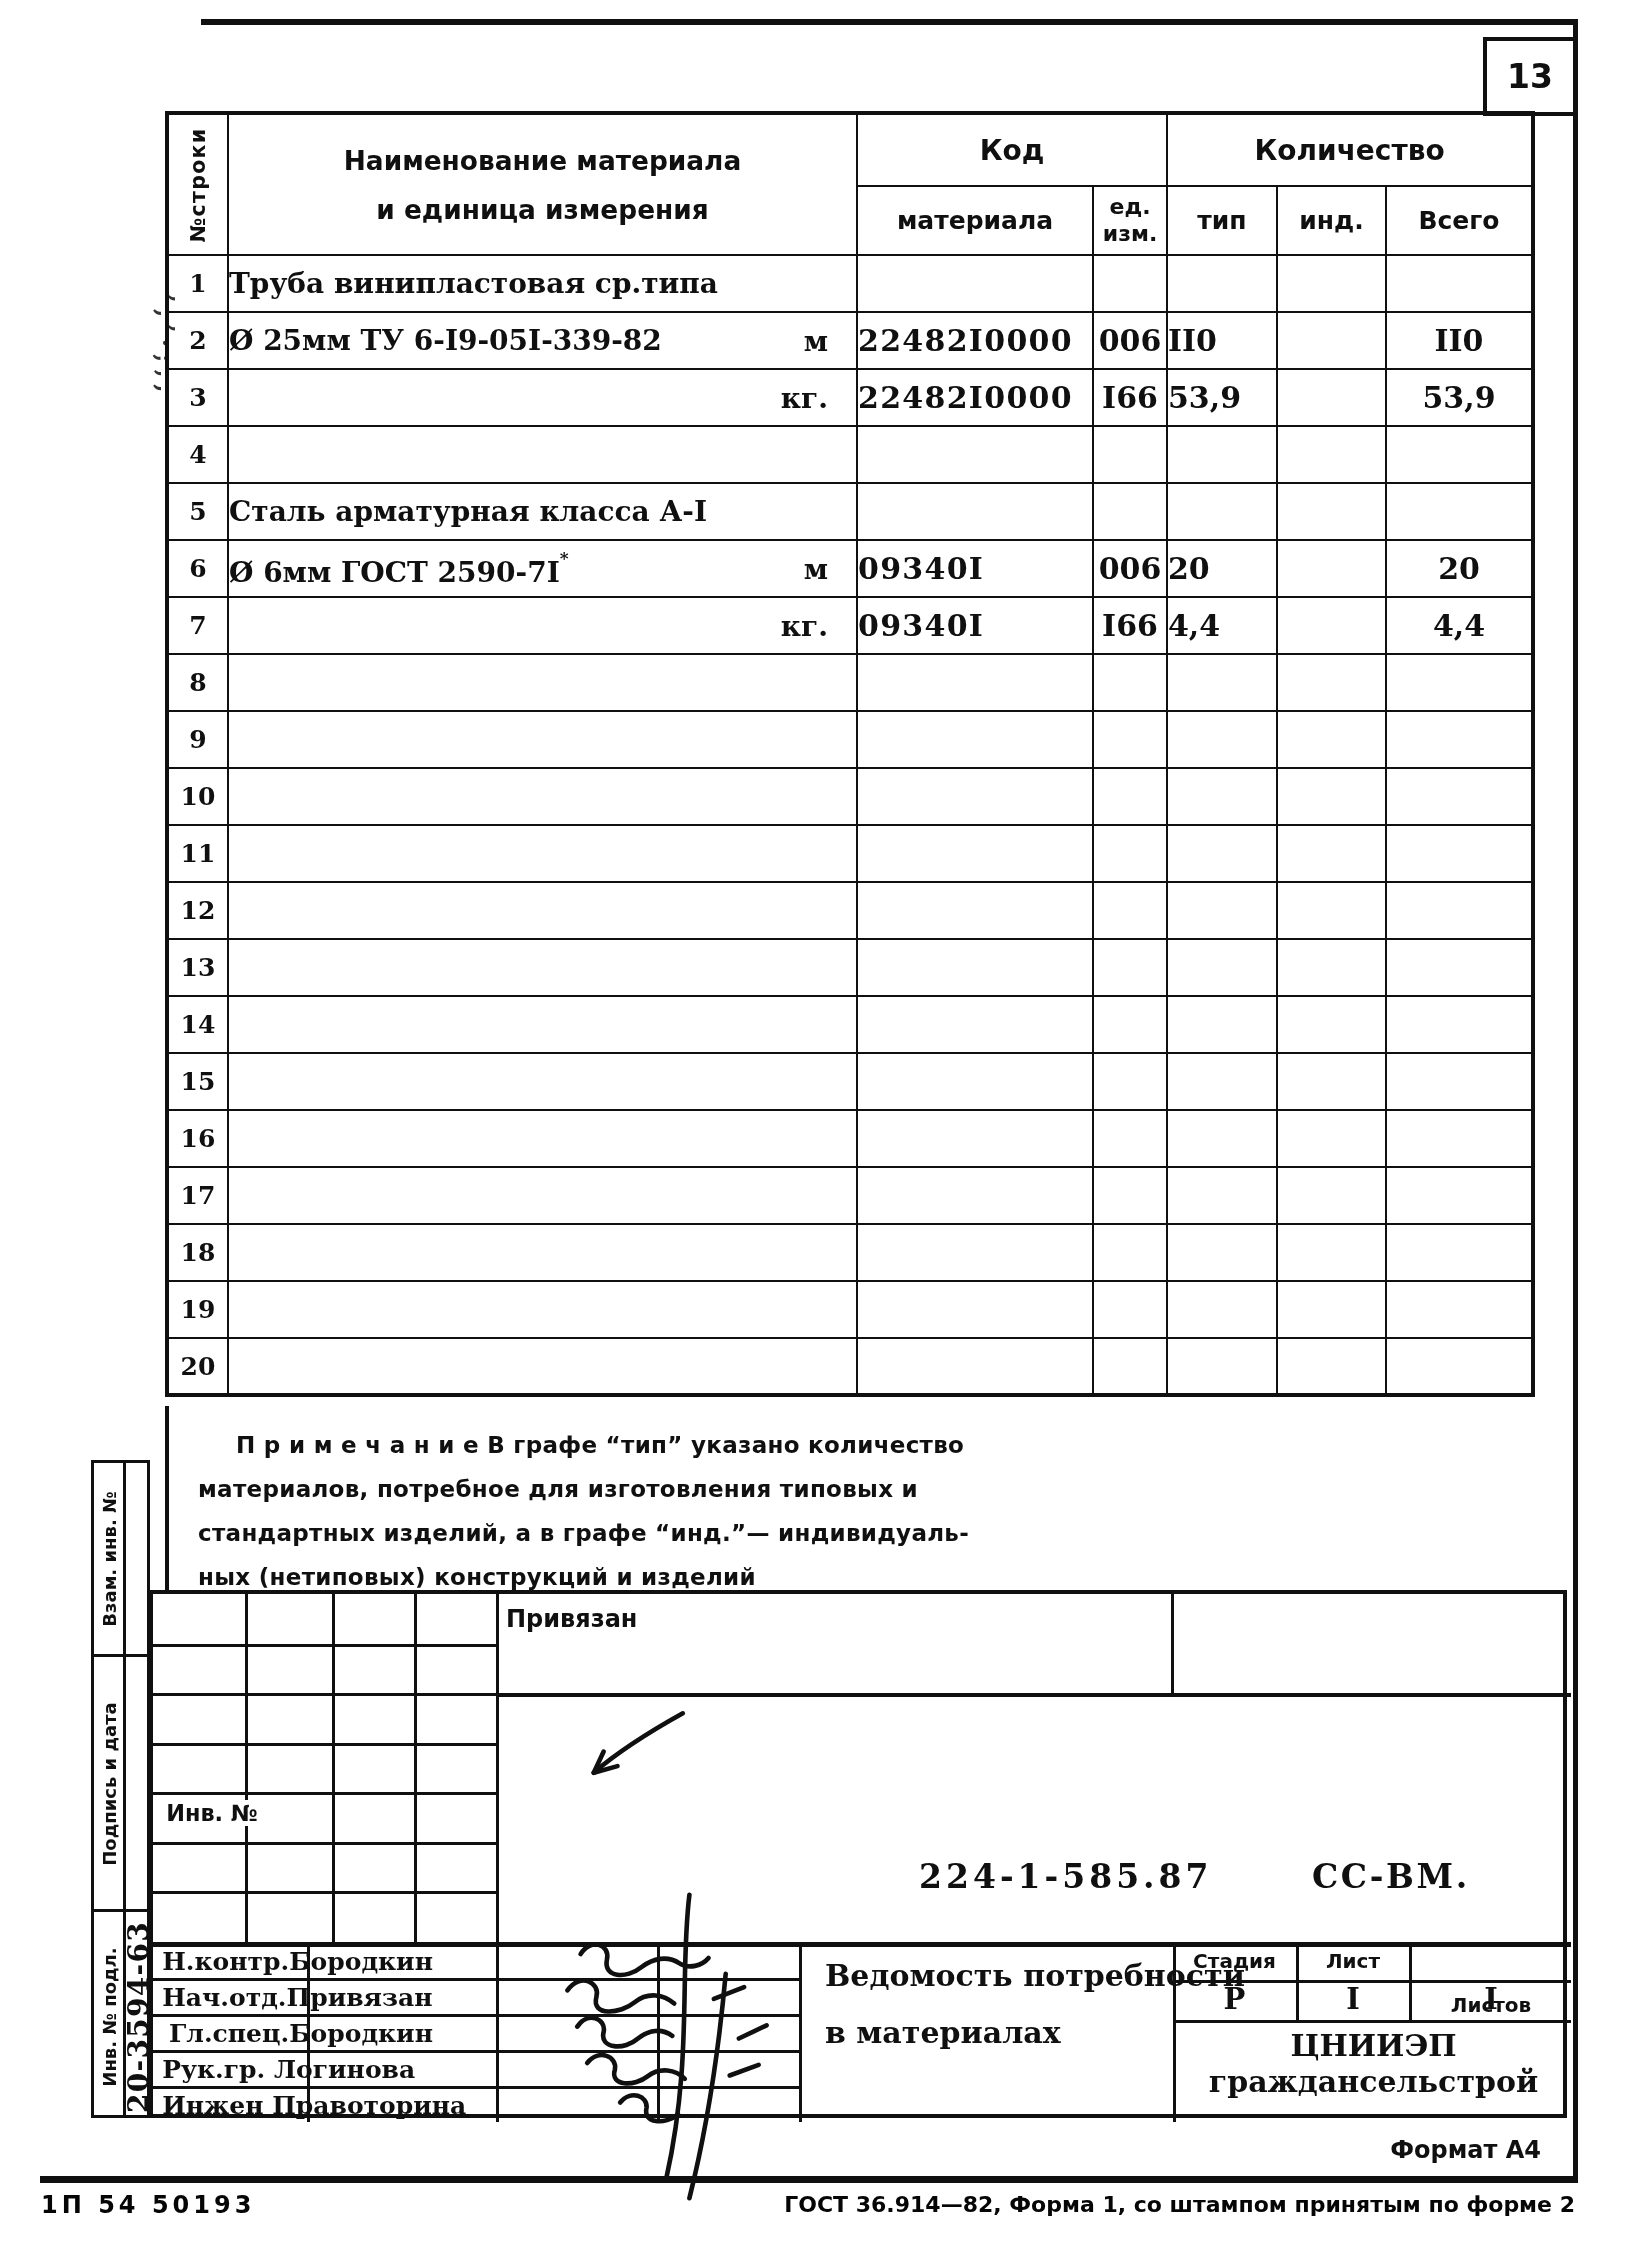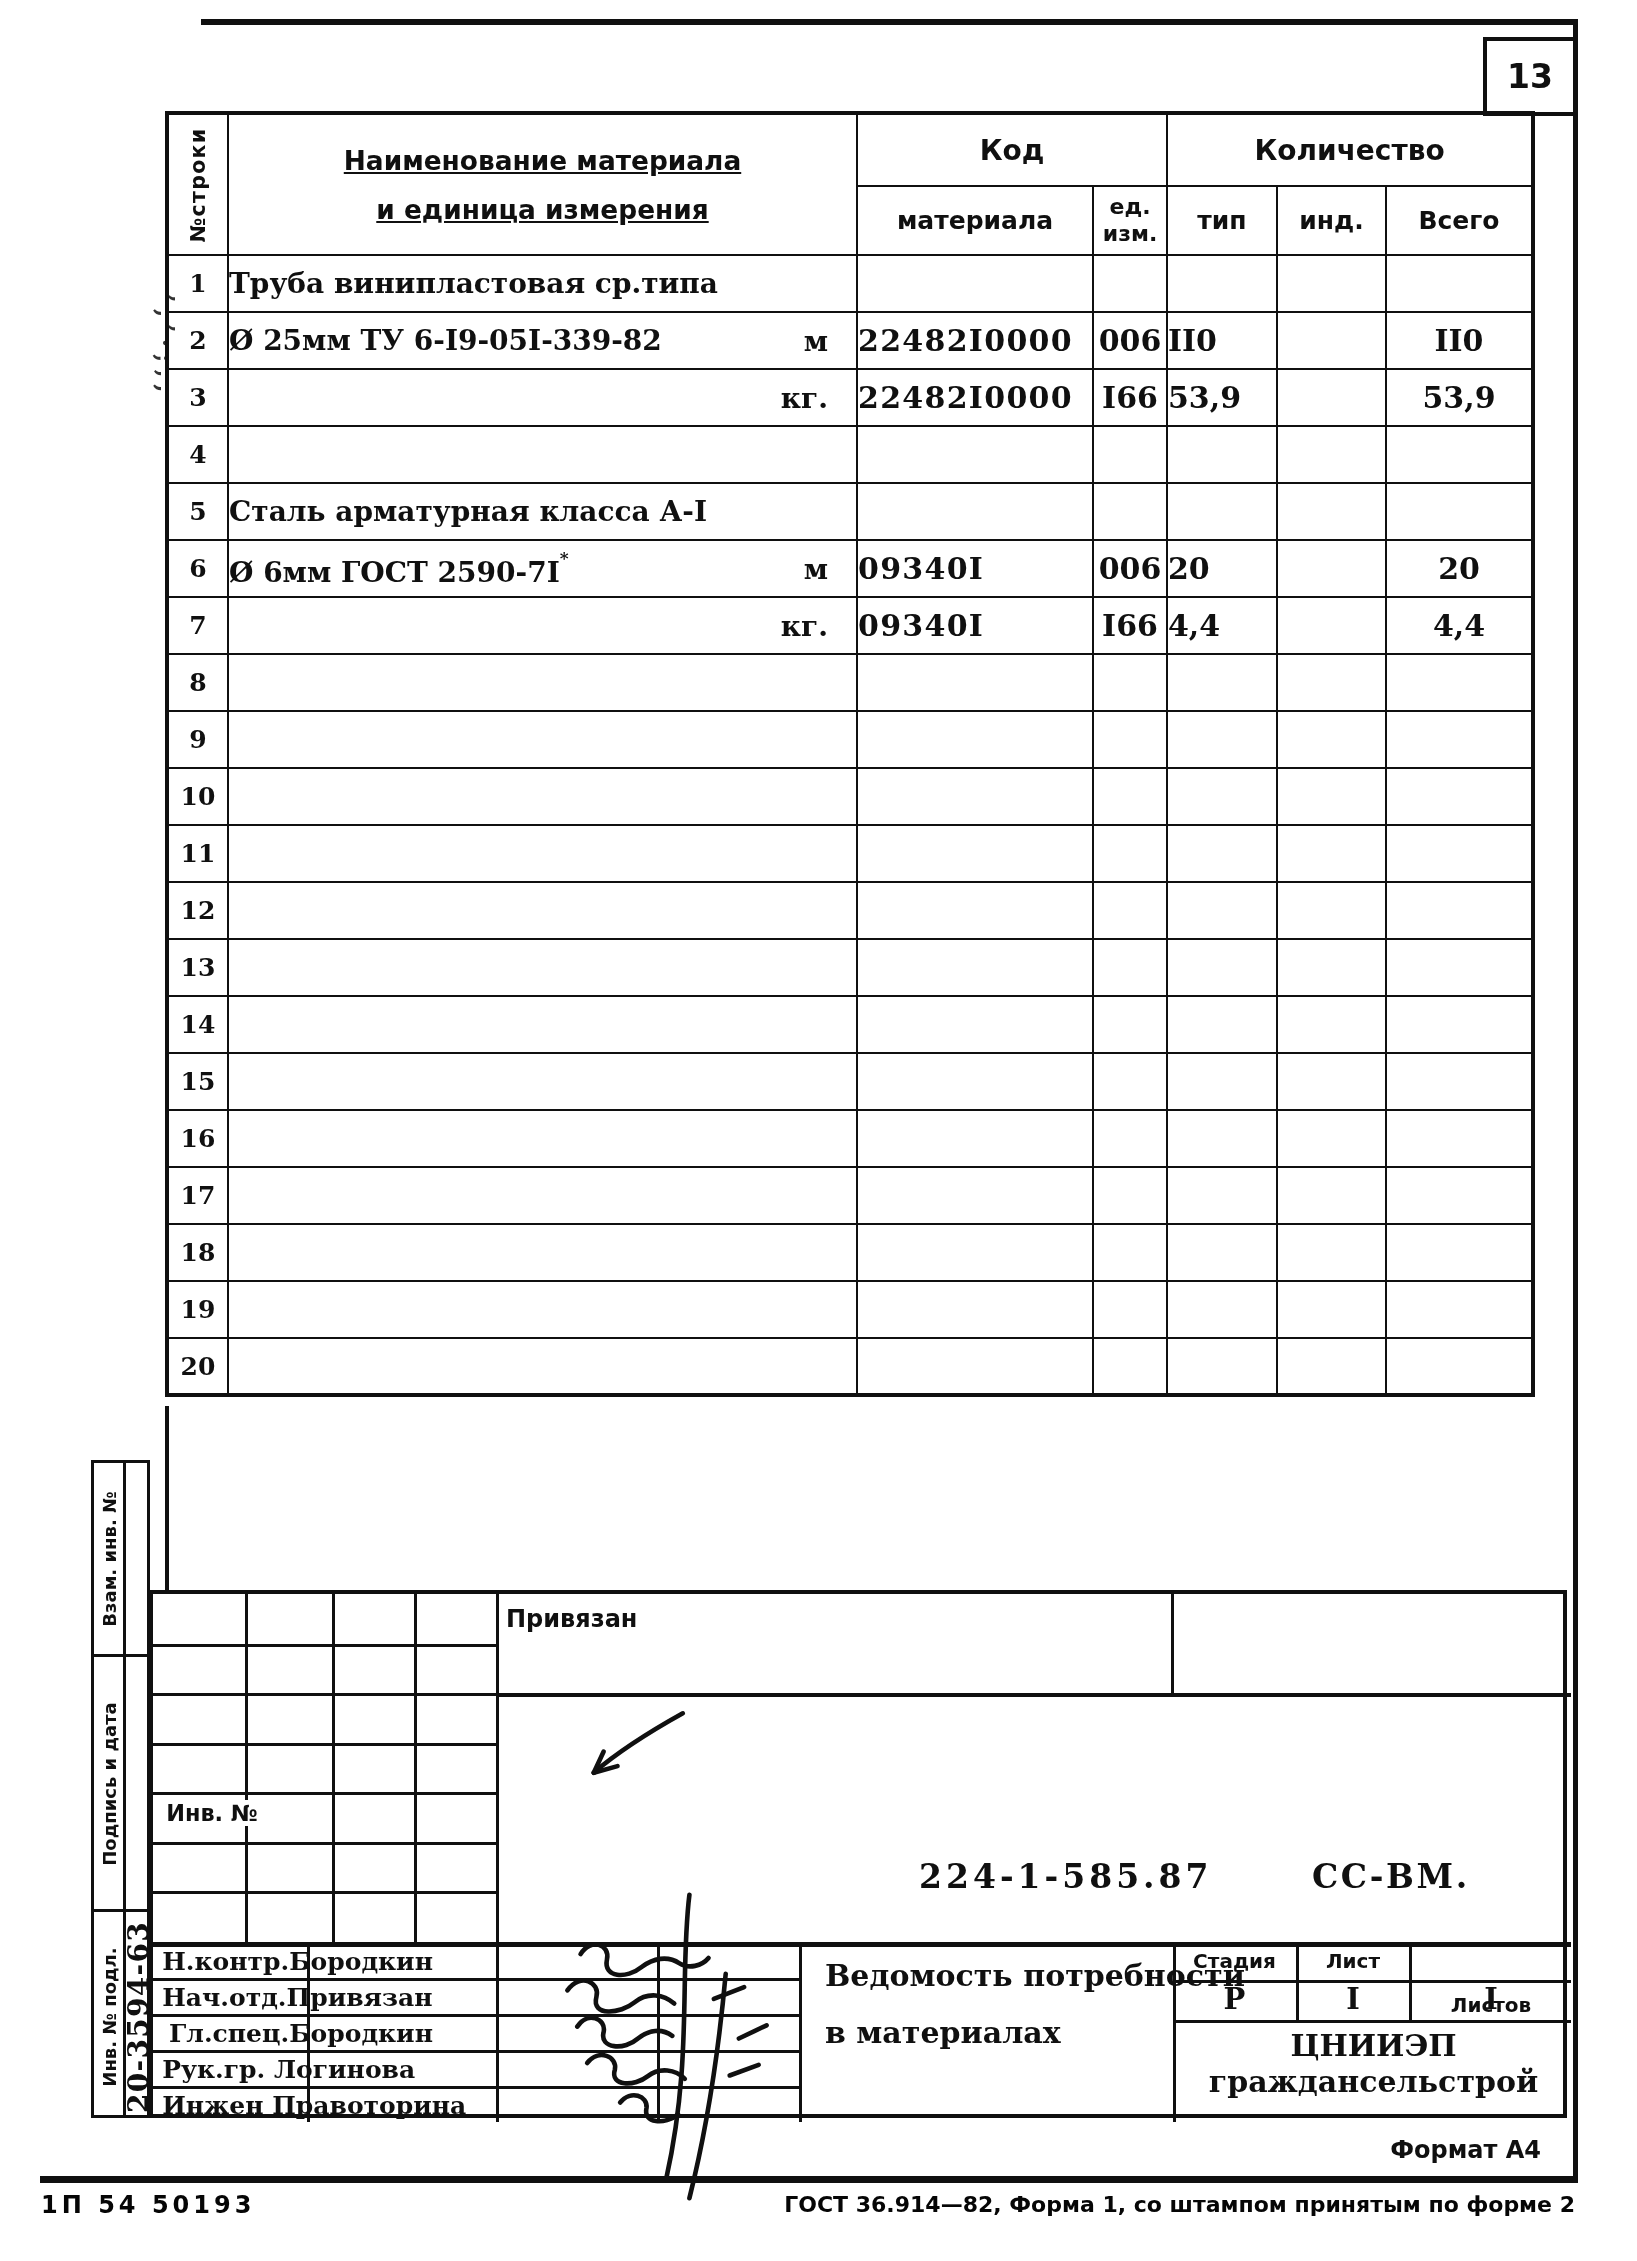--- a/index.html
+++ b/index.html
@@ -11,21 +11,21 @@
   .type{font-family:"DejaVu Serif",serif;font-weight:700;}
   .hand{font-family:"DejaVu Sans",sans-serif;font-weight:700;}
   
   table.mat{border-collapse:collapse;table-layout:fixed;width:1367px;}
   table.mat td,table.mat th{border:2.6px solid #101010;padding:0;vertical-align:middle;
       color:#101010;overflow:hidden;}
   table.mat{border:4.6px solid #101010;}
   tr.thead1{height:73px;}
   tr.thead2{height:69px;}
   tr.drow{height:57px;}
-  .h-name{font-size:26.4px;line-height:49px;text-align:center;text-decoration:underline;}
+  .h-name{font-size:26.4px;line-height:49px;text-align:center;}
   .h-top{font-size:28px;text-align:center;}
   .h-sub{font-size:25px;text-align:center;}
   .h-unit{font-size:22px;line-height:26.4px;text-align:center;}
   .c-n{font-family:"DejaVu Serif",serif;font-weight:700;font-size:25px;text-align:center;}
   .c-name{position:relative;font-family:"DejaVu Serif",serif;font-weight:700;font-size:28px;
           padding-left:18.5px;}
   .mname sup{font-size:17px;vertical-align:18.5px;letter-spacing:0;}
   .munit{position:absolute;right:28px;top:50%;transform:translateY(-50%);}
   .c-code{font-family:"DejaVu Serif",serif;font-weight:700;font-size:30px;padding-left:10.6px;letter-spacing:1.3px;}
   .c-cu{font-family:"DejaVu Serif",serif;font-weight:700;font-size:30px;text-align:center;}
@@ -349,20 +349,26 @@
           <td class="c-cu"></td>
           <td class="c-type"></td>
           <td class="c-ind"></td>
           <td class="c-total"></td>
         </tr>
       </tbody>
   </table>
 
   <div class="vline" style="left:165px;top:1406px;width:4px;height:186px;"></div>
 
+  <div class="abs note hand" style="left:198px;top:1423px;">
+    <div style="padding-left:38px;">П р и м е ч а н и е  В графе “тип” указано количество</div>
+    <div>материалов,  потребное для изготовления типовых и</div>
+    <div>стандартных  изделий,  а в графе “инд.”— индивидуаль-</div>
+    <div>ных (нетиповых) конструкций и изделий</div>
+  </div>
 
   <div class="abs" style="left:91px;top:1460px;width:59px;height:658px;border:3.3px solid #101010;box-sizing:border-box;">
     <div class="vline" style="left:29px;top:0;width:2.6px;height:100%;"></div>
     <div class="hline" style="left:0;top:191px;width:100%;height:3.3px;"></div>
     <div class="hline" style="left:0;top:446px;width:100%;height:3.3px;"></div>
     <div class="abs" style="left:0;top:0;width:29px;height:191px;">
       <div class="rot hand" style="font-size:18px;">Взам. инв. №</div>
     </div>
     <div class="abs" style="left:0;top:195px;width:29px;height:251px;">
       <div class="rot hand" style="font-size:18px;">Подпись и дата</div>

